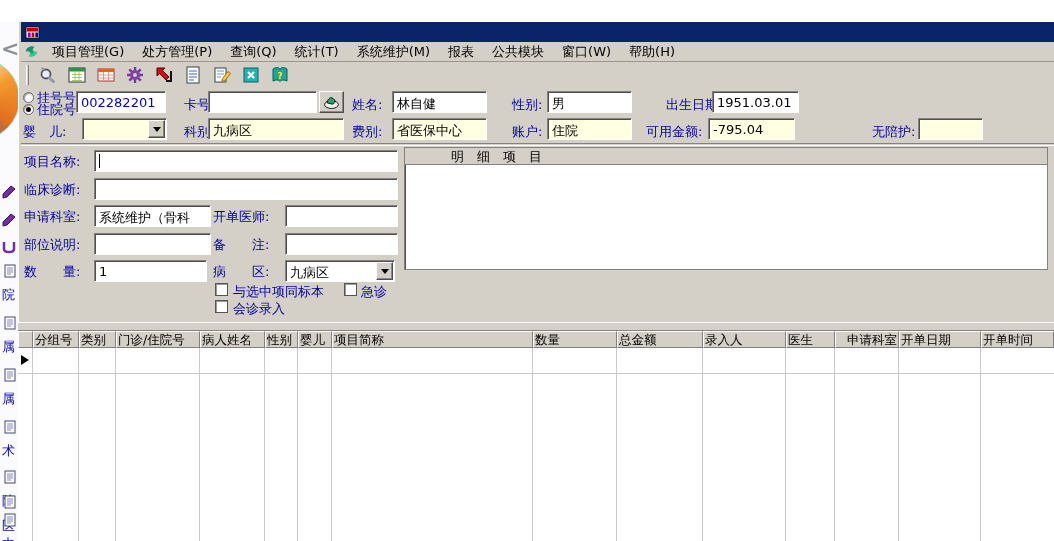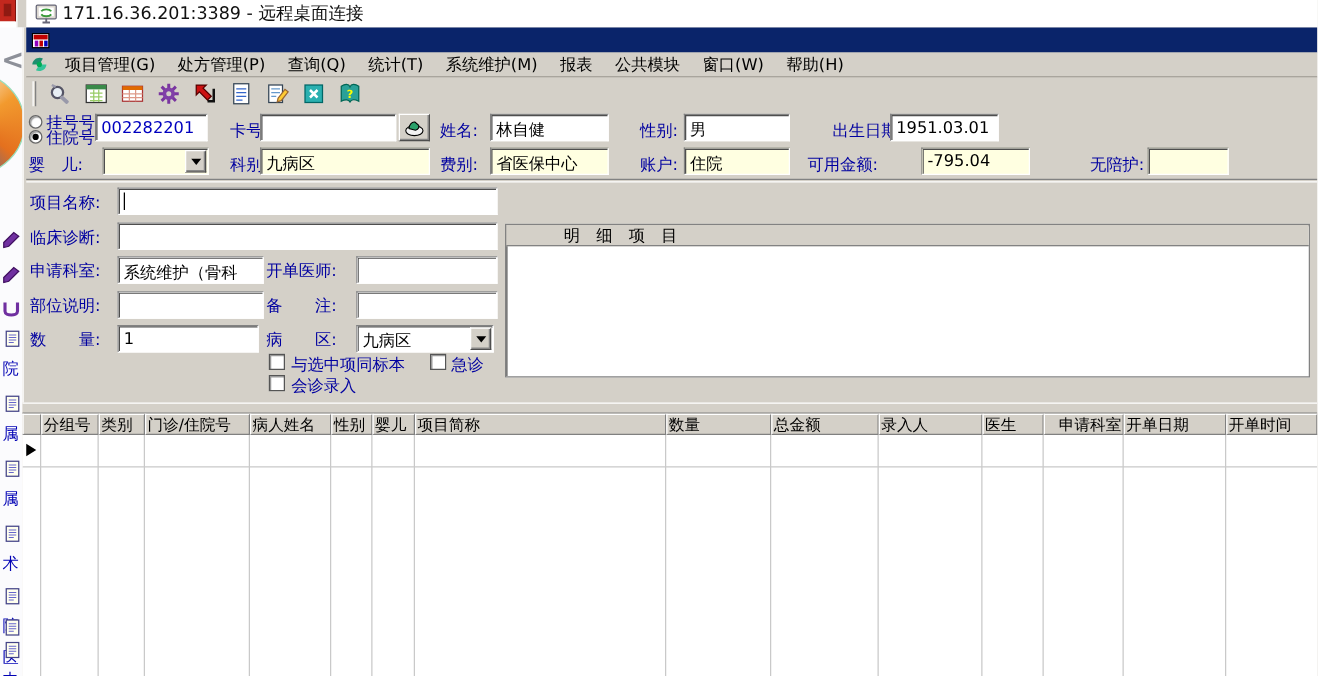--- a/index.html
+++ b/index.html
@@ -42,50 +42,36 @@
   .raised{background:#d4d0c8;border:1px solid #fff;border-right-color:#4e4e4e;border-bottom-color:#4e4e4e;box-shadow:inset -1px -1px 0 #888;}
   .btn{position:absolute;display:flex;align-items:center;justify-content:center;}
   .combo-btn{position:absolute;width:17px;height:18px;display:flex;align-items:center;justify-content:center;}
   .arr{width:0;height:0;border:4px solid transparent;border-top:5px solid #000;margin-top:5px;}
   .radio{position:absolute;width:11px;height:11px;border-radius:50%;background:#fff;border:1px solid #666;box-shadow:inset 1px 1px 1px #999;}
   .radio.on::after{content:'';display:block;width:5px;height:5px;margin:2px;border-radius:50%;background:#000;}
   .cb{position:absolute;width:13px;height:13px;background:#fff;border:1px solid #555;box-shadow:inset 1px 1px 0 #999;}
   .caret{position:absolute;width:1px;height:14px;background:#000;}
   .groove{position:absolute;left:21px;top:143px;width:1033px;height:3px;border-top:1px solid #828282;border-bottom:1px solid #fff;}
   
-  .detail{position:absolute;left:404px;top:147px;width:644px;height:123px;background:#fff;border:1px solid #828282;box-shadow:inset 1px 1px 0 #4e4e4e;margin-top:32px;}
+  .detail{position:absolute;left:404px;top:147px;width:644px;height:123px;background:#fff;border:1px solid #828282;box-shadow:inset 1px 1px 0 #4e4e4e;}
   .detail-header{height:17px;background:#d4d0c8;border-bottom:1px solid #828282;font-size:13px;color:#000;padding-left:46px;white-space:nowrap;overflow:hidden;}
   
   .splitter{position:absolute;left:18px;top:322px;width:1036px;height:9px;background:#d4d0c8;border-top:1px solid #fff;border-bottom:1px solid #828282;}
   .grid-header{position:absolute;left:18px;top:331px;width:1036px;height:33px;display:flex;}
   .gh-cell{height:17px;background:#d4d0c8;border-top:1px solid #fff;border-left:1px solid #fff;border-right:1px solid #808080;border-bottom:1px solid #808080;font-size:12.5px;color:#000;padding:0 1px;white-space:nowrap;overflow:hidden;flex:none;}
   .grid-body{position:absolute;left:18px;top:348px;width:1036px;height:193px;background:#fff;overflow:hidden;}
   .v-line{position:absolute;top:0;bottom:0;width:1px;background:#c9c9c9;}
   .row-line{position:absolute;left:0;top:25px;width:100%;height:1px;background:#c9c9c9;}
   .tri{position:absolute;left:3px;top:7px;width:0;height:0;border-left:8px solid #000;border-top:5px solid transparent;border-bottom:5px solid transparent;}
 </style>
 </head>
 <body>
 
 <div class="screen">
 
-  <div class="rdp-bar">
-    <div class="red-frag"></div>
-    <div class="gray-frag"></div>
-    <span class="rdp-icon">
-      <svg viewBox="0 0 20 20">
-          <rect x="2" y="3" width="16" height="11" rx="1" fill="#dcd8d0" stroke="#667"></rect>
-          <rect x="4" y="5" width="12" height="7" fill="#fff"></rect>
-          <path d="M7 17h6M10 14v3" stroke="#667" stroke-width="1.5"></path>
-          <path d="M6 8c1.5-2 6.5-2 8 0" stroke="#3a9a3a" stroke-width="1.5" fill="none"></path>
-          <path d="M6 10.5c1.5 2 6.5 2 8 0" stroke="#3a9a3a" stroke-width="1.5" fill="none"></path>
-        </svg>
-    </span>
-    <span class="rdp-title">171.16.36.201:3389 - 远程桌面连接</span>
-  </div>
 
   <div class="side-strip">
     <div class="chevron">&lt;</div>
     <div class="logo-circle"></div>
     <div class="side-book" style="top:161px">
       <svg viewBox="0 0 16 16">
           <path d="M2 11l8-8 4 3-8 8-4 1z" fill="#7030a0" stroke="#401060"></path>
         </svg>
     </div>
     <div class="side-book" style="top:189px">
@@ -262,21 +248,21 @@
   <span class="lbl" style="left:184px;top:123px">科别:</span>
   <div class="fld cream" style="left:208px;top:118px;width:136px">九病区</div>
 
   <span class="lbl" style="left:352px;top:123px">费别:</span>
   <div class="fld cream" style="left:392px;top:118px;width:95px">省医保中心</div>
 
   <span class="lbl" style="left:512px;top:123px">账户:</span>
   <div class="fld cream" style="left:547px;top:118px;width:85px">住院</div>
 
   <span class="lbl" style="left:646px;top:123px">可用金额:</span>
-  <div class="fld cream" style="left:737px;top:118px;width:87px">-795.04</div>
+  <div class="fld cream" style="left:708px;top:118px;width:87px">-795.04</div>
 
   <span class="lbl" style="left:872px;top:123px">无陪护:</span>
   <div class="fld cream" style="left:918px;top:118px;width:65px"></div>
 
   <div class="groove"></div>
 
   <span class="lbl" style="left:24px;top:153px">项目名称:</span>
   <div class="fld" style="left:94px;top:150px;width:304px"></div>
   <div class="caret" style="left:99px;top:154px"></div>
 

